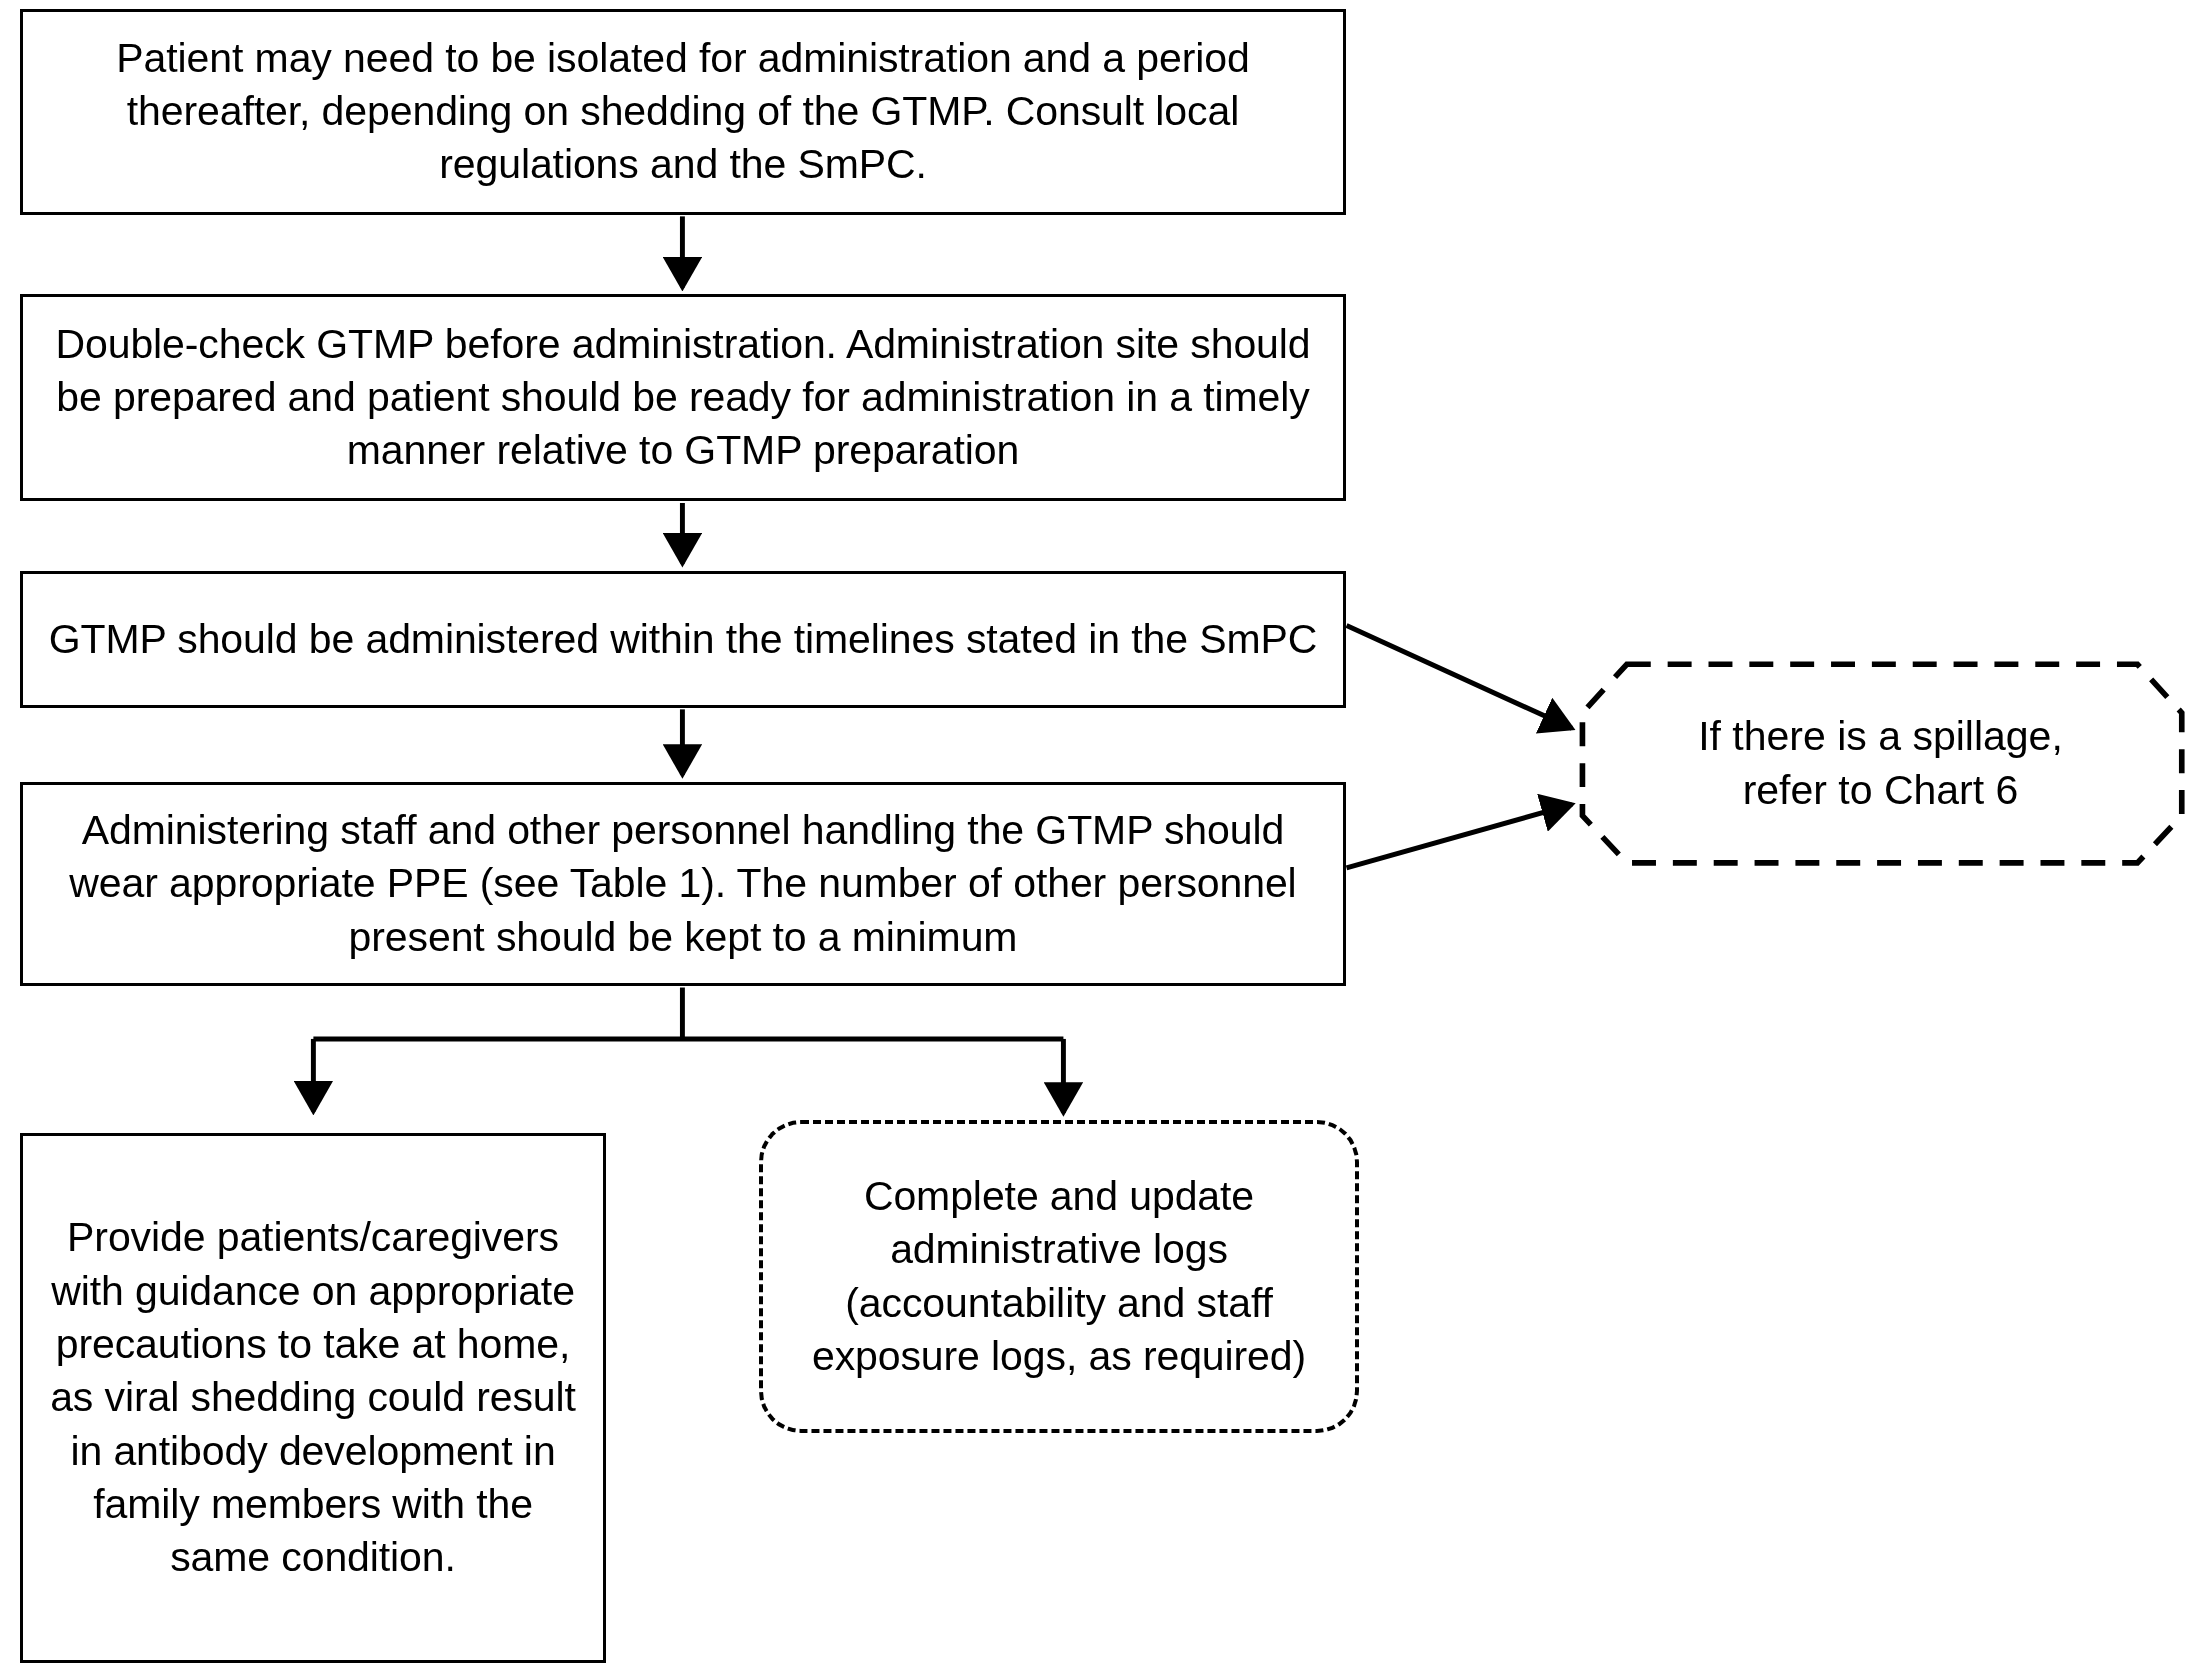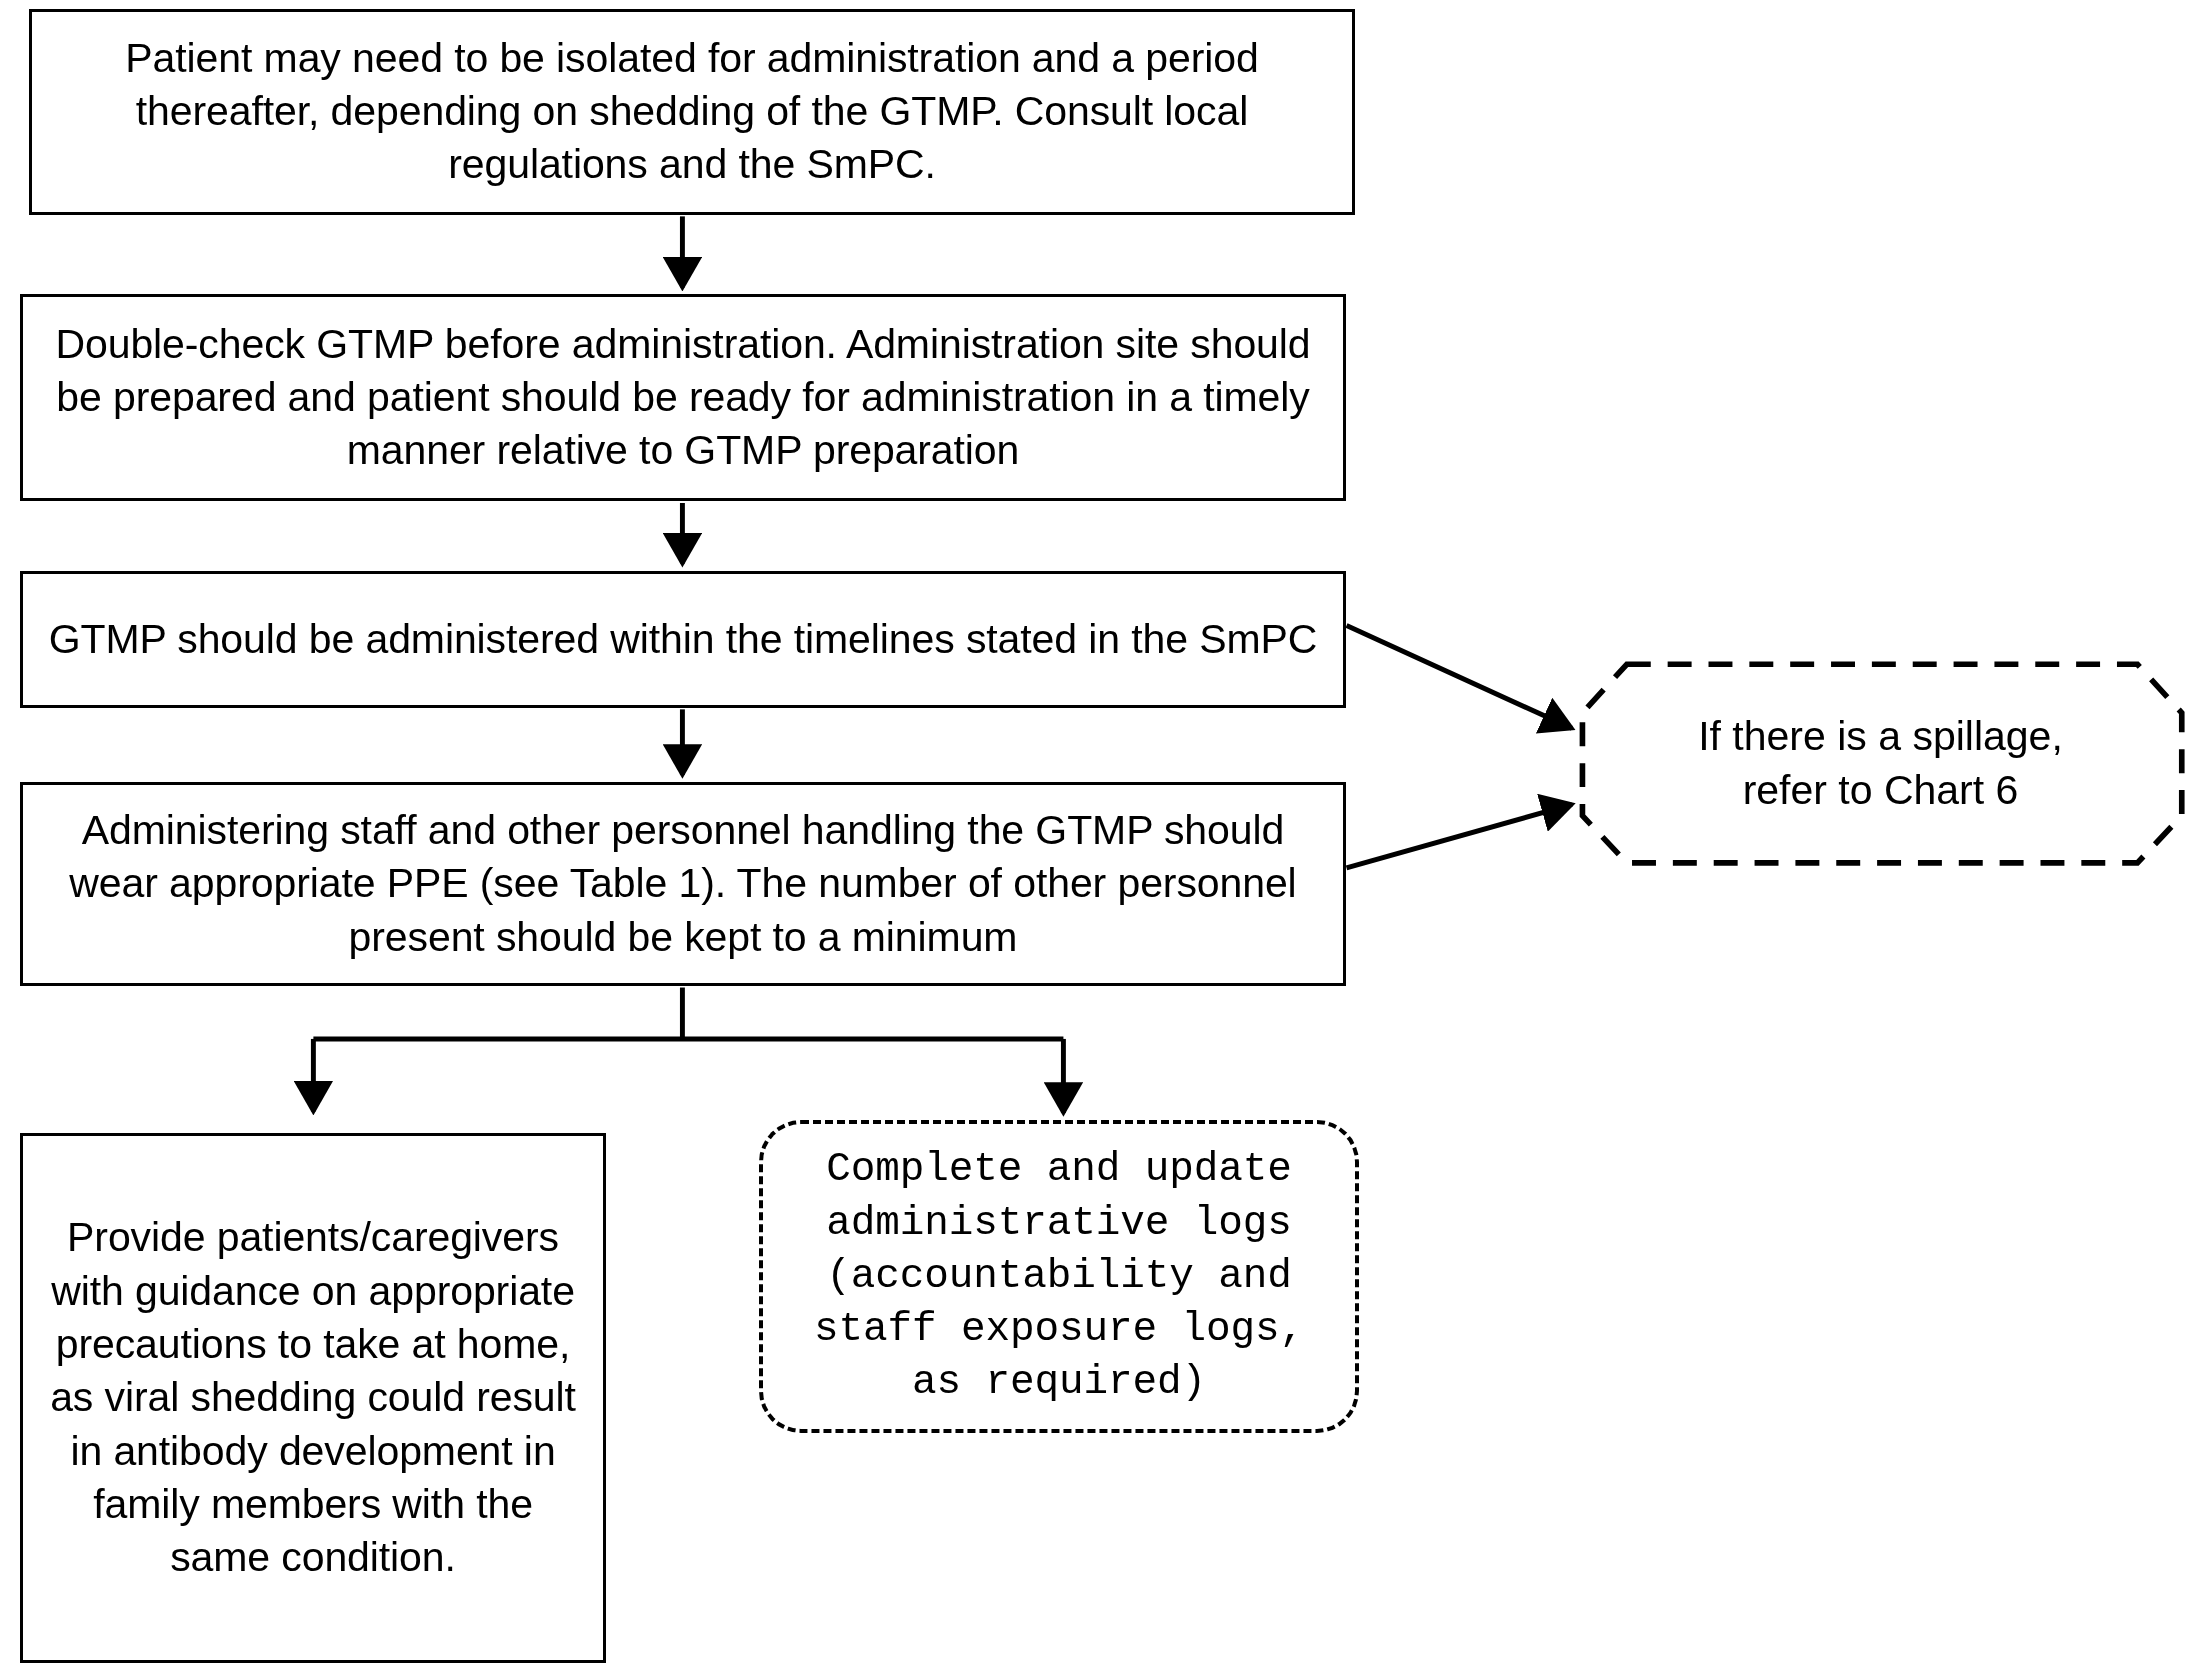--- a/index.html
+++ b/index.html
@@ -39,21 +39,20 @@
     padding: 0 18.3px;
     white-space: pre-line;
     font-size: 41px;
     letter-spacing: -0.1px;
   }
   
   .node-dashed-round {
     border: 4.2px dashed #000000;
     border-radius: 42px;
     background: #ffffff;
-    font-family: Liberation Mono, monospace;
   }
   
   .svg-layer {
     position: absolute;
     left: 0;
     top: 0;
     width: 2205px;
     height: 1668px;
     pointer-events: none;
   }
@@ -61,21 +60,21 @@
     position: absolute;
     display: flex;
     align-items: center;
     justify-content: center;
     text-align: center;
     line-height: 1.30;
     font-size: 41px;
     white-space: pre-line;
   }
   
-  #box-isolation      { left: 20px;   top: 8.5px;   width: 1326px; height: 206px; margin-left: 9px; }
+  #box-isolation      { left: 20px;   top: 8.5px;   width: 1326px; height: 206px; }
   #box-double-check   { left: 20px;   top: 294px;  width: 1326px; height: 207px; }
   #box-timelines      { left: 20px;   top: 571px;  width: 1326px; height: 137px; }
   #box-ppe            { left: 20px;   top: 782px; width: 1326px; height: 204px; }
   #box-guidance       { left: 20px;   top: 1118px; width: 586px;  height: 530px; margin-top: 15px; }
   #box-admin-logs     { left: 759px; top: 1120px; width: 600px;  height: 313px; }
   #hex-spillage-label { left: 1620px; top: 664px;  width: 521px;  height: 199px; }
 </style>
 </head>
 <body>
 

